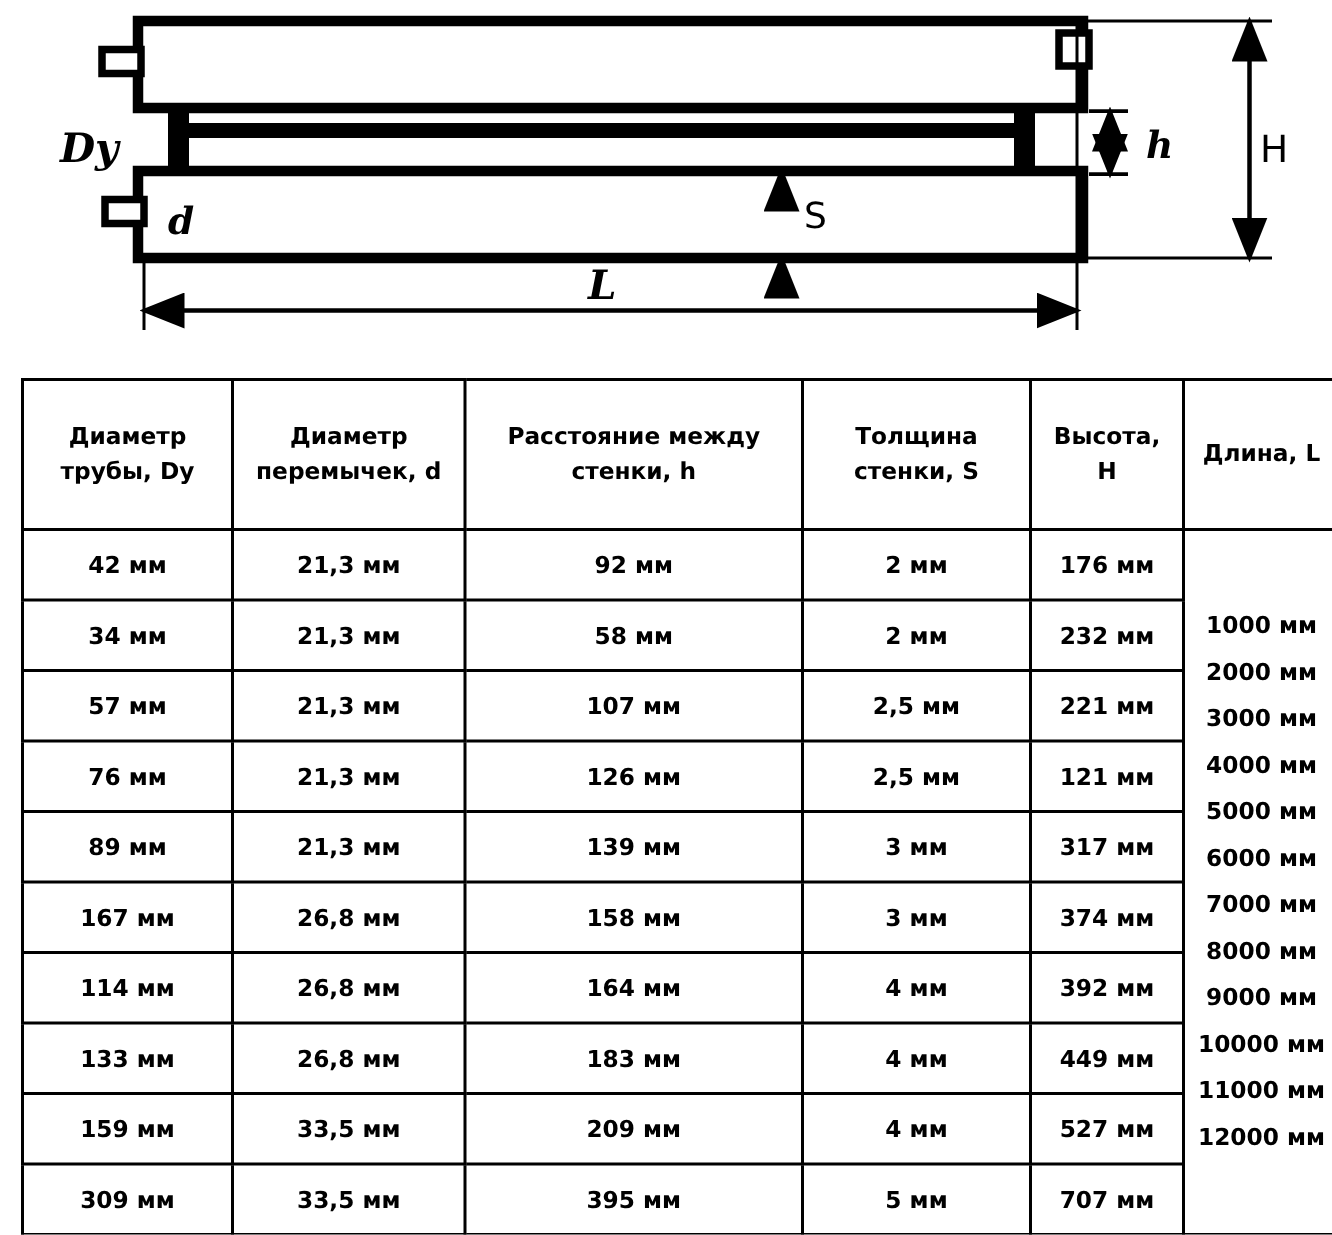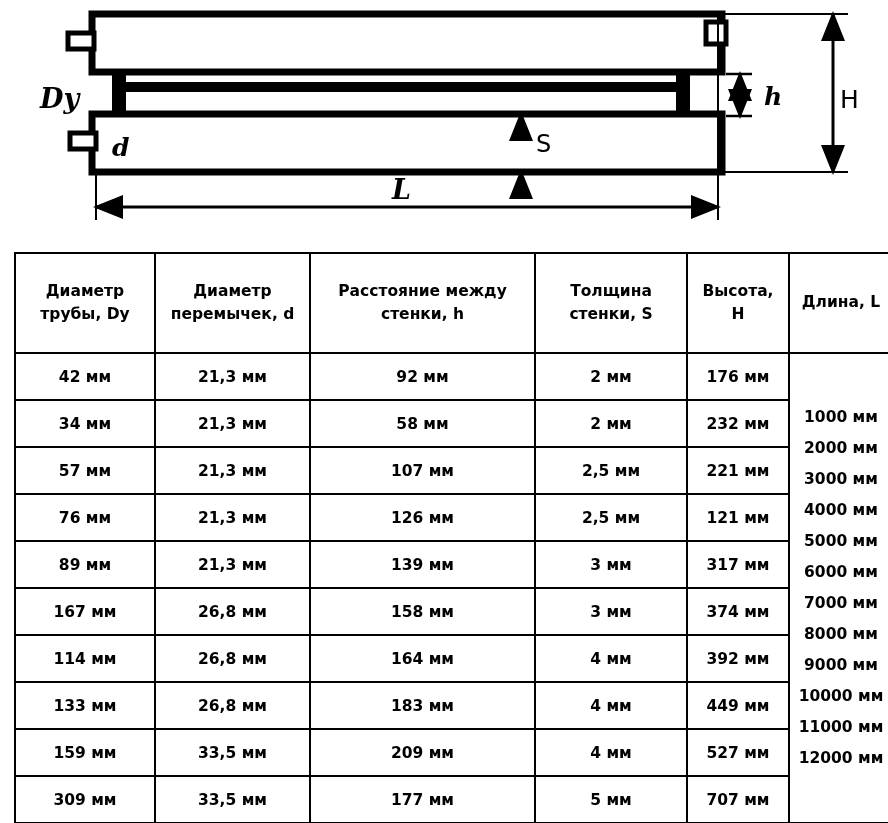--- a/index.html
+++ b/index.html
@@ -241,20 +241,20 @@
         <tr>
           <td>159 мм</td>
           <td>33,5 мм</td>
           <td>209 мм</td>
           <td>4 мм</td>
           <td>527 мм</td>
         </tr>
         <tr>
           <td>309 мм</td>
           <td>33,5 мм</td>
-          <td>177 мм</td>
+          <td>395 мм</td>
           <td>5 мм</td>
           <td>707 мм</td>
         </tr>
       </tbody>
   </table>
 
 </div>
 
 </body></html>

